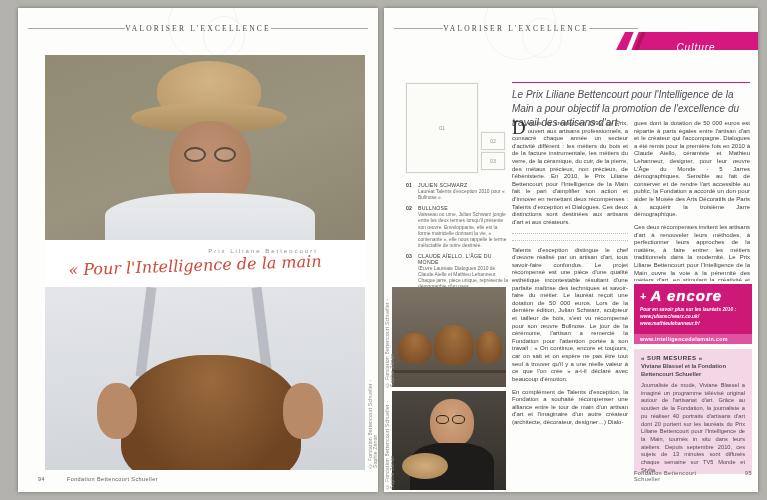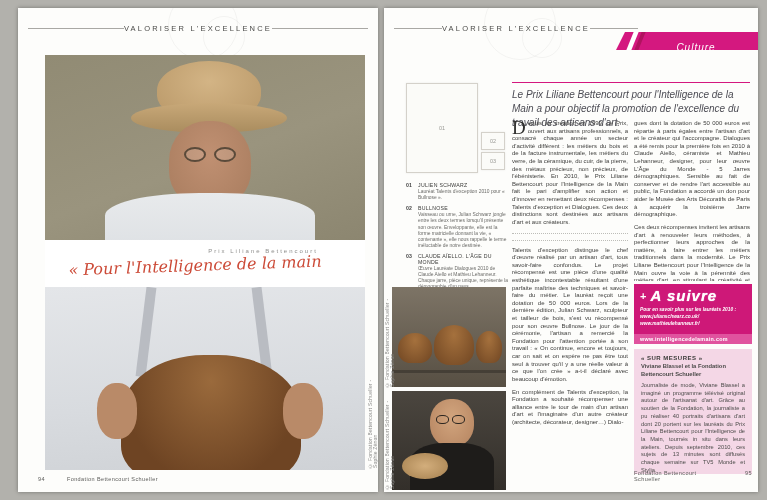--- a/index.html
+++ b/index.html
@@ -7,21 +7,21 @@
   body { background:#b2b1ac; font-family:"Liberation Sans", sans-serif; color:#3c3c3c; overflow:hidden; }
   .canvas { position:relative; width:767px; height:500px; }
   .page { position:absolute; top:8px; height:484px; background:#fdfdfb; box-shadow:0 0 4px rgba(0,0,0,.35); overflow:hidden; }
   .page.left  { left:18px;  width:360px; }
   .page.right { left:384px; width:374px; }
 
   
   .wm { position:absolute; border:1px solid rgba(0,0,0,.045); border-radius:50%; }
 
   
-  .runhead { position:absolute; top:16px; left:10px; right:10px; display:flex; align-items:center; gap:0; }
+  .runhead { position:absolute; top:16px; left:10px; right:10px; display:flex; align-items:center; gap:0;font-family:Liberation Serif, serif; }
   .runhead .rule { flex:1; height:1px; background:#a9a8a4; }
   .runhead .rh-text { font-size:7.5px; letter-spacing:2.2px; color:#4a4a48; white-space:nowrap; font-variant:small-caps; text-transform:uppercase; }
 
   
   .culture-tab { position:absolute; top:24px; left:232px; right:0; height:18px; background:#d4187f;
                  clip-path:polygon(9px 0,100% 0,100% 100%,0 100%); display:flex; align-items:center; justify-content:center; }
   .culture-tab .slash { position:absolute; left:14px; top:-2px; width:5px; height:22px; background:#fff; transform:skewX(-22deg); }
   .culture-tab .slash2 { position:absolute; left:22px; top:-2px; width:4px; height:22px; background:#b0135f; transform:skewX(-22deg); }
   .culture-label { font-size:10px; font-style:italic; color:#fff; letter-spacing:1px; padding-left:18px;margin-top:12px; }
 
@@ -236,21 +236,21 @@
     </div>
 
     <div class="col col2">
       <p>gues dont la dotation de 50 000 euros est répartie à parts égales entre l'artisan d'art et le créateur qui l'accompagne. Dialogues a été remis pour la première fois en 2010 à Claude Aiello, céramiste et Mathieu Lehanneur, designer, pour leur œuvre L'Âge du Monde - 5 Jarres démographiques. Sensible au fait de conserver et de rendre l'art accessible au public, la Fondation a accordé un don pour aider le Musée des Arts Décoratifs de Paris à acquérir la troisième Jarre démographique.</p>
       <p>Ces deux récompenses invitent les artisans d'art à renouveler leurs méthodes, à perfectionner leurs approches de la matière, à faire entrer les métiers traditionnels dans la modernité. Le Prix Liliane Bettencourt pour l'Intelligence de la Main ouvre la voie à la pérennité des métiers d'art, en stimulant la créativité et les talents, en invitant chaque discipline à se décloisonner.</p>
     </div>
 
     <div class="asuivre">
       <div class="as-head">
         <span class="as-plus">+</span>
-        <span class="as-title">A suivre</span>
+        <span class="as-title">A encore</span>
       </div>
       <div class="as-lines">
         <div>Pour en savoir plus sur les lauréats 2010 :</div>
         <div>www.julianschwarz.co.uk/</div>
         <div>www.mathieulehanneur.fr/</div>
       </div>
       <div class="as-site">www.intelligencedelamain.com</div>
     </div>
 
     <div class="surmes">

